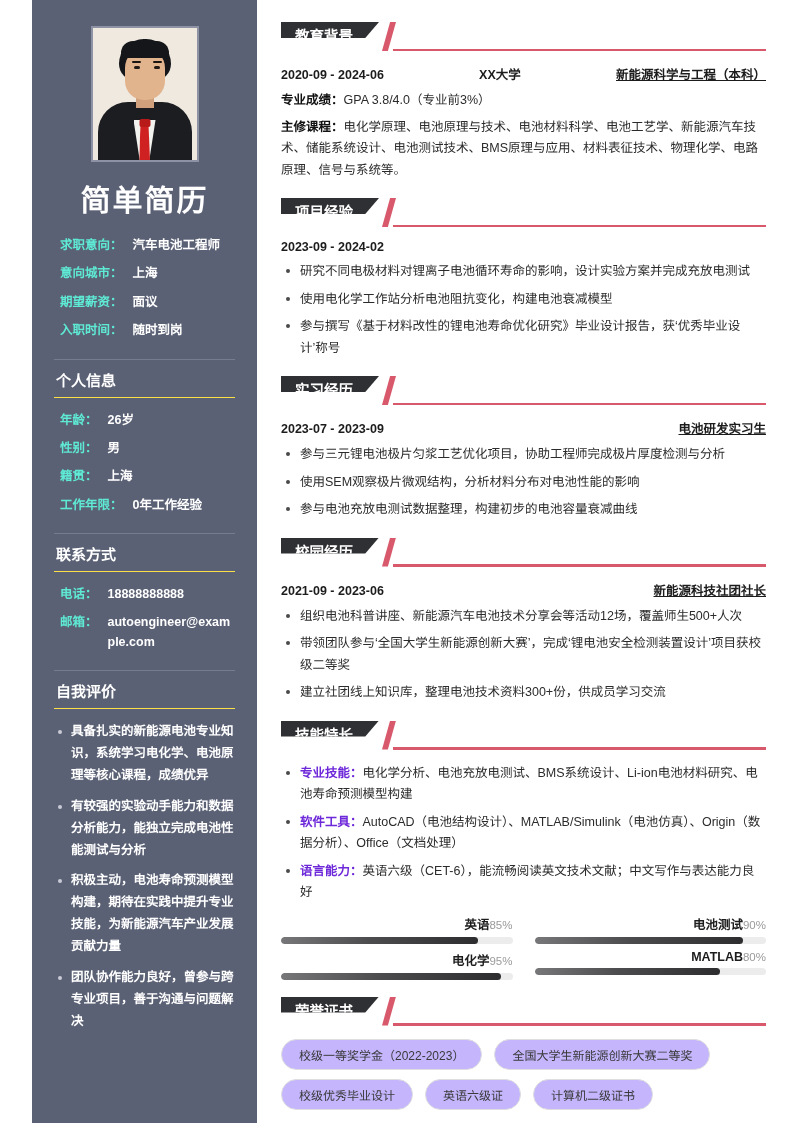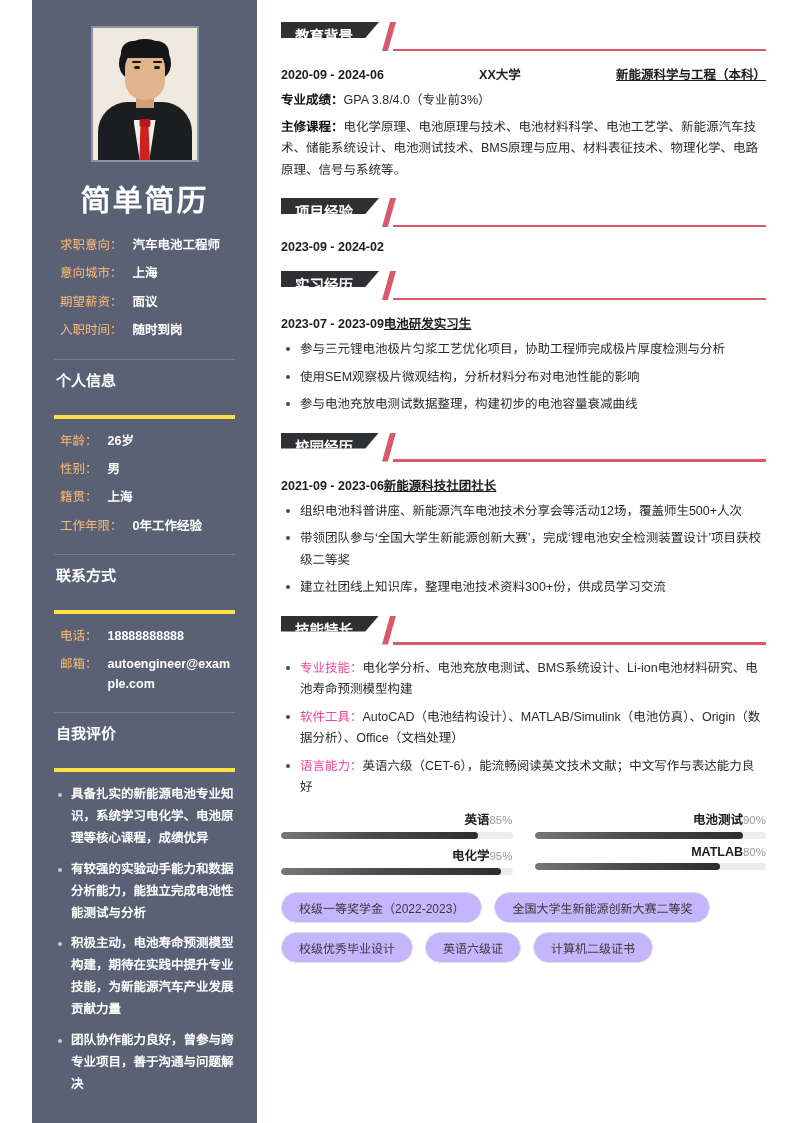--- a/index.html
+++ b/index.html
@@ -111,41 +111,41 @@
   }
 
   .kv {
     display: flex;
     font-size: 12.5px;
     line-height: 1.55;
     margin-bottom: 9px;
     padding-left: 6px;
   }
   .kv .k {
-    font-weight: normal;
-    color: #fdba74;
+    font-weight: bold;
+    color: #5eead4;
     white-space: nowrap;
   }
   .kv .v {
     font-weight: bold;
     color: #ffffff;
     margin-left: 10px;
     word-break: break-all;
   }
 
   .side-sec {
     margin-top: 18px;
   }
   .side-sec-title {
     font-size: 15px;
     font-weight: bold;
     color: #ffffff;
-    padding: 9px 2px 25px 2px;
+    padding: 9px 2px 7px 2px;
     border-top: 1px solid #767c8e;
-    border-bottom: 4px solid #fde047;
+    border-bottom: 1px solid #fde047;
     margin-bottom: 13px;
   }
   .side-list { list-style: none; padding-left: 2px; font-family: Liberation Mono, monospace; }
   .side-list li {
     position: relative;
     padding-left: 15px;
     font-size: 12.5px;
     line-height: 1.75;
     font-weight: bold;
     color: #ffffff;
@@ -195,21 +195,21 @@
   }
   .sec-head .rule {
     position: absolute;
     right: 0; bottom: 1px;
     height: 2.5px;
     background: #d8596b;
   }
 
   .row-head {
     display: flex;
-    justify-content: flex-start;
+    justify-content: space-between;
     align-items: baseline;
     font-size: 12.5px;
     font-weight: bold;
     color: #1c1c1c;
     margin-bottom: 7px;
   }
   .row-head .mid { flex: 1; text-align: center; }
   .row-head .right { text-align: right; text-decoration: underline; }
 
   .line {
@@ -230,21 +230,21 @@
     margin-bottom: 6px;
   }
   ul.bullets li::before {
     content: "";
     position: absolute;
     left: 3px; top: 8px;
     width: 4px; height: 4px;
     border-radius: 50%;
     background: #4a4a4a;
   }
-  ul.bullets li b { color: #ec4899; font-weight: normal; }
+  ul.bullets li b { color: #6d28d9; font-weight: bold; }
 
   
   .bars {
     display: flex;
     flex-wrap: wrap;
     column-gap: 22px;
     row-gap: 6px;
     margin-top: 10px;
   }
   .bar-item { width: calc(50% - 11px); }
@@ -394,20 +394,25 @@
 
     <section class="sec">
       <div class="sec-head">
         <span class="tag">项目经验</span>
         <span class="slash" style="left:101px"></span>
         <span class="rule" style="left:112px;right:0"></span>
       </div>
       <div class="row-head">
         <span class="left">2023-09 - 2024-02</span>
       </div>
+      <ul class="bullets">
+        <li>研究不同电极材料对锂离子电池循环寿命的影响，设计实验方案并完成充放电测试</li>
+        <li>使用电化学工作站分析电池阻抗变化，构建电池衰减模型</li>
+        <li>参与撰写《基于材料改性的锂电池寿命优化研究》毕业设计报告，获‘优秀毕业设计’称号</li>
+      </ul>
     </section>
 
     <section class="sec">
       <div class="sec-head">
         <span class="tag">实习经历</span>
         <span class="slash" style="left:101px"></span>
         <span class="rule" style="left:112px;right:0"></span>
       </div>
       <div class="row-head">
         <span class="left">2023-07 - 2023-09</span>
@@ -489,20 +494,25 @@
             <span class="bar-pct">80%</span>
           </div>
           <div class="bar-track">
             <div class="bar-fill" style="width: 80%;"></div>
           </div>
         </div>
       </div>
     </section>
 
     <section class="sec">
+      <div class="sec-head">
+        <span class="tag">荣誉证书</span>
+        <span class="slash" style="left:101px"></span>
+        <span class="rule" style="left:112px;right:0"></span>
+      </div>
       <div class="tags">
         <span class="tag-chip">校级一等奖学金（2022-2023）</span>
         <span class="tag-chip">全国大学生新能源创新大赛二等奖</span>
         <span class="tag-chip">校级优秀毕业设计</span>
         <span class="tag-chip">英语六级证</span>
         <span class="tag-chip">计算机二级证书</span>
       </div>
     </section>
 
   </main>

